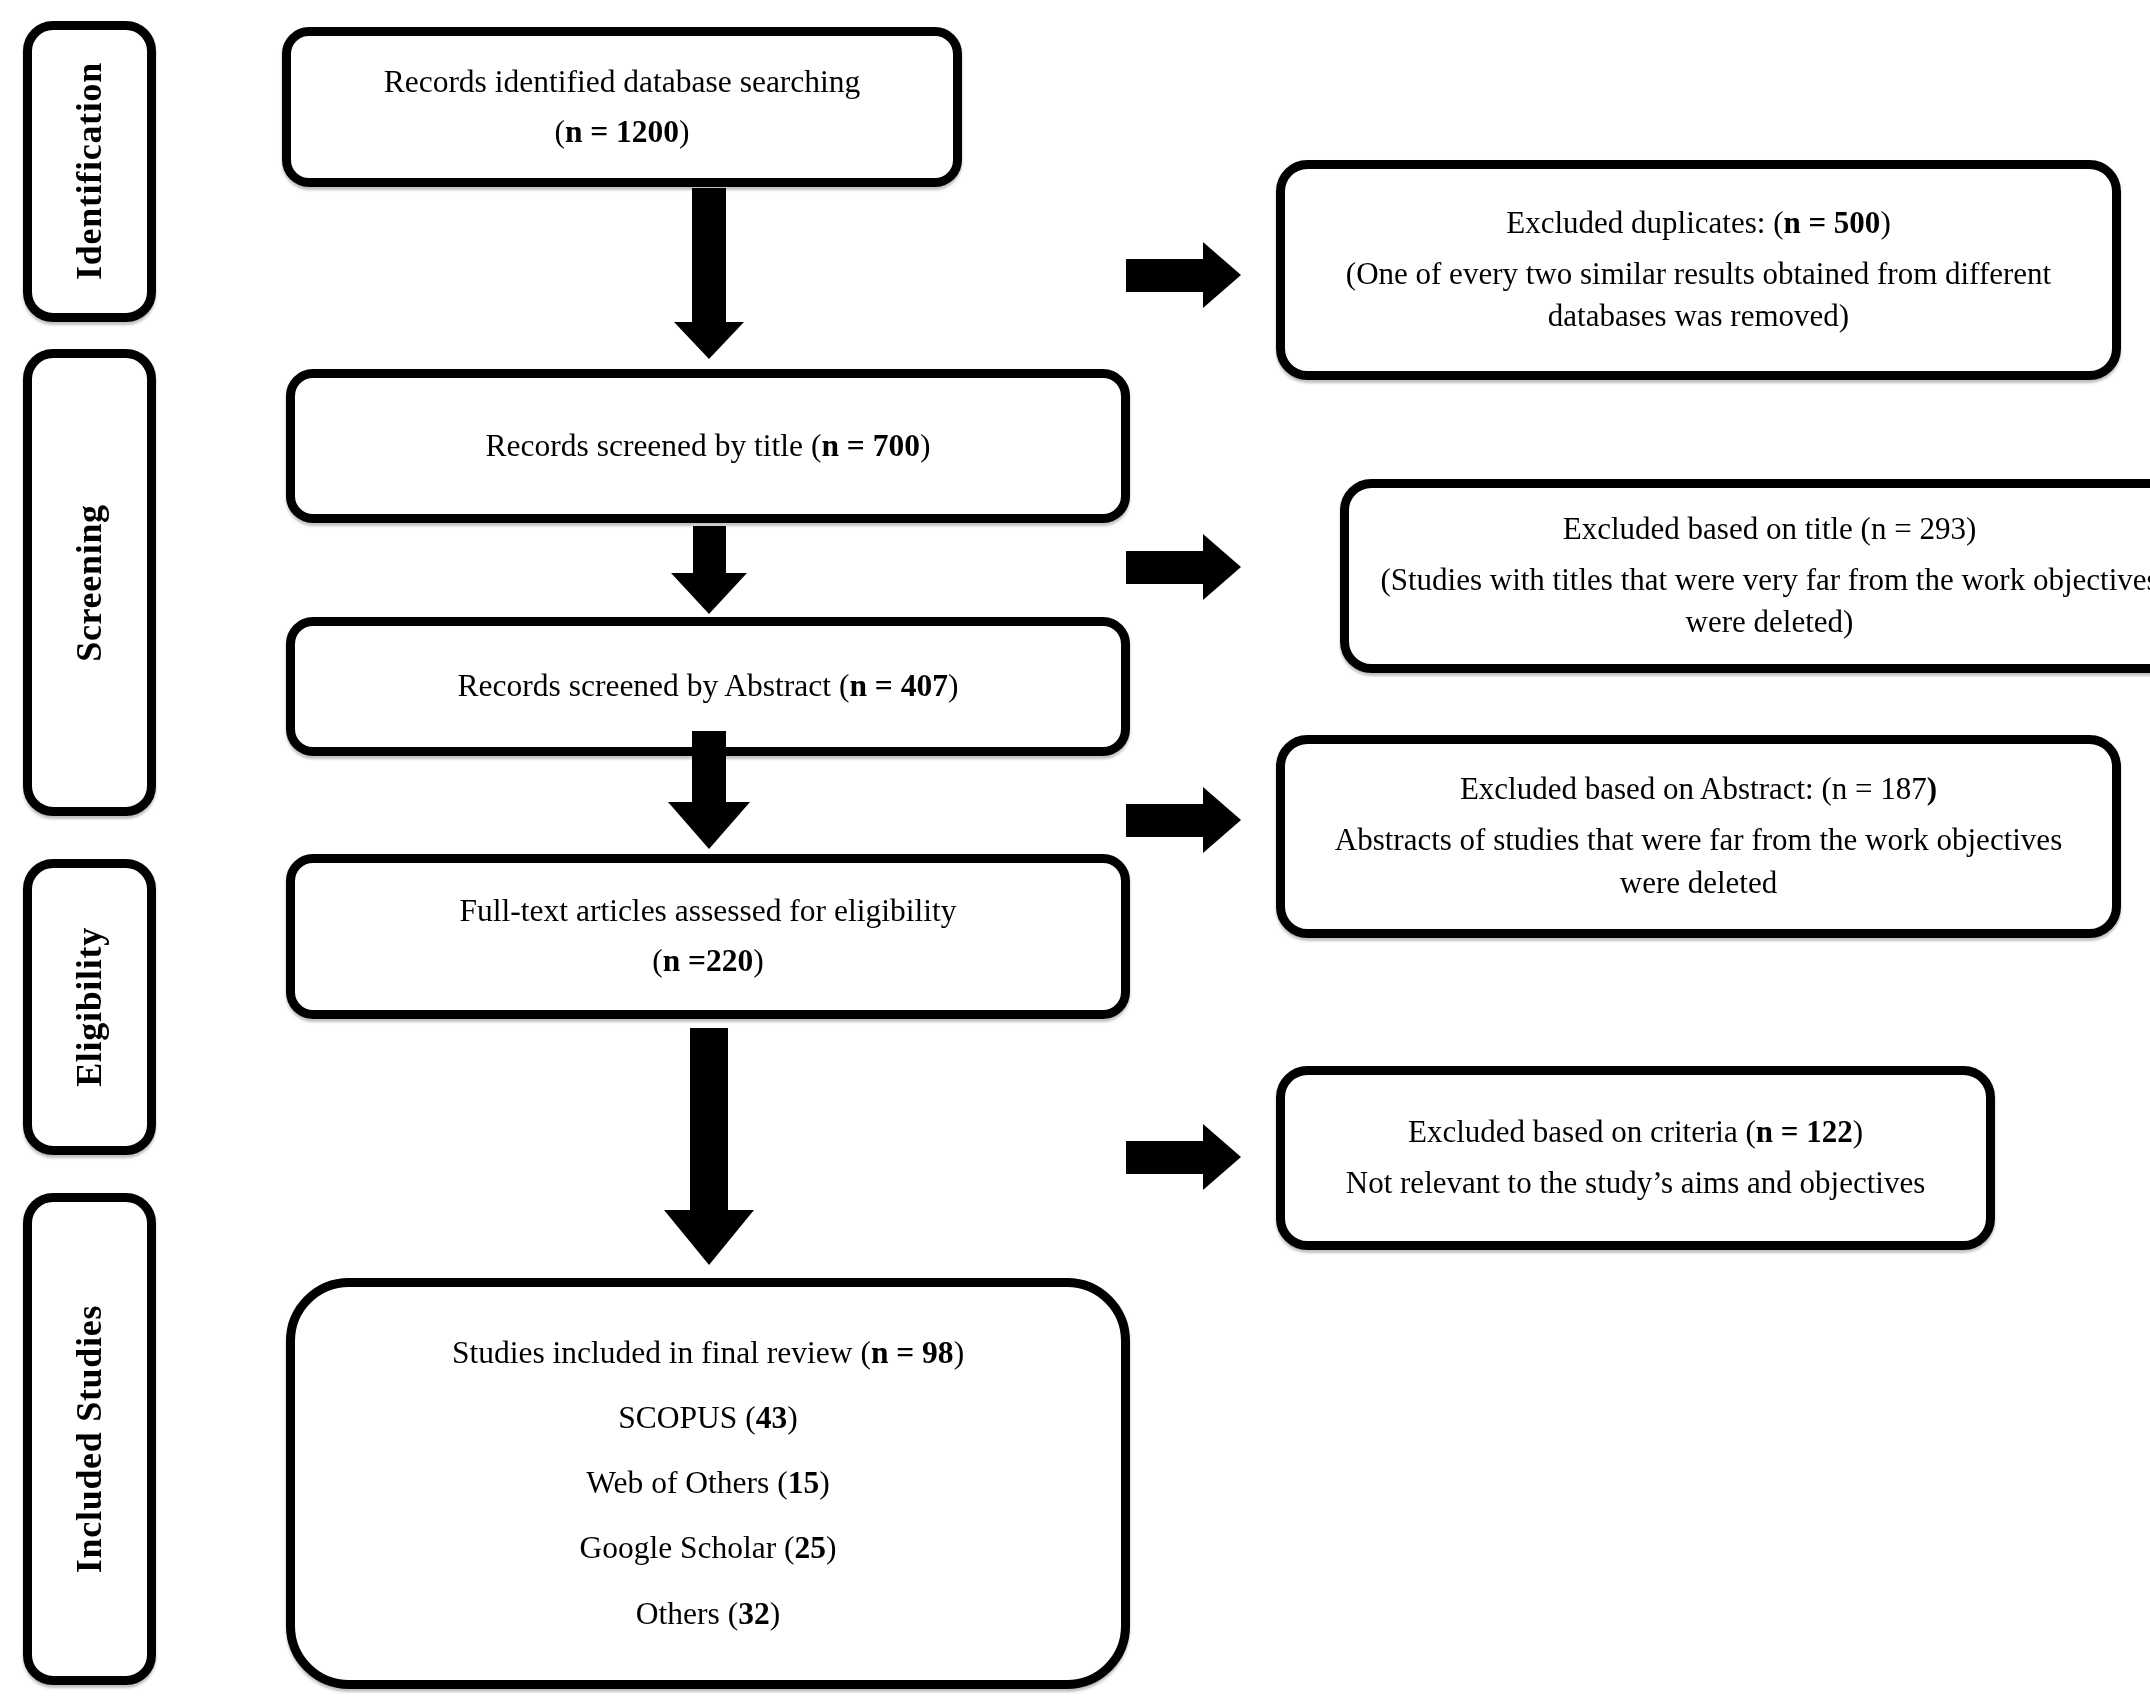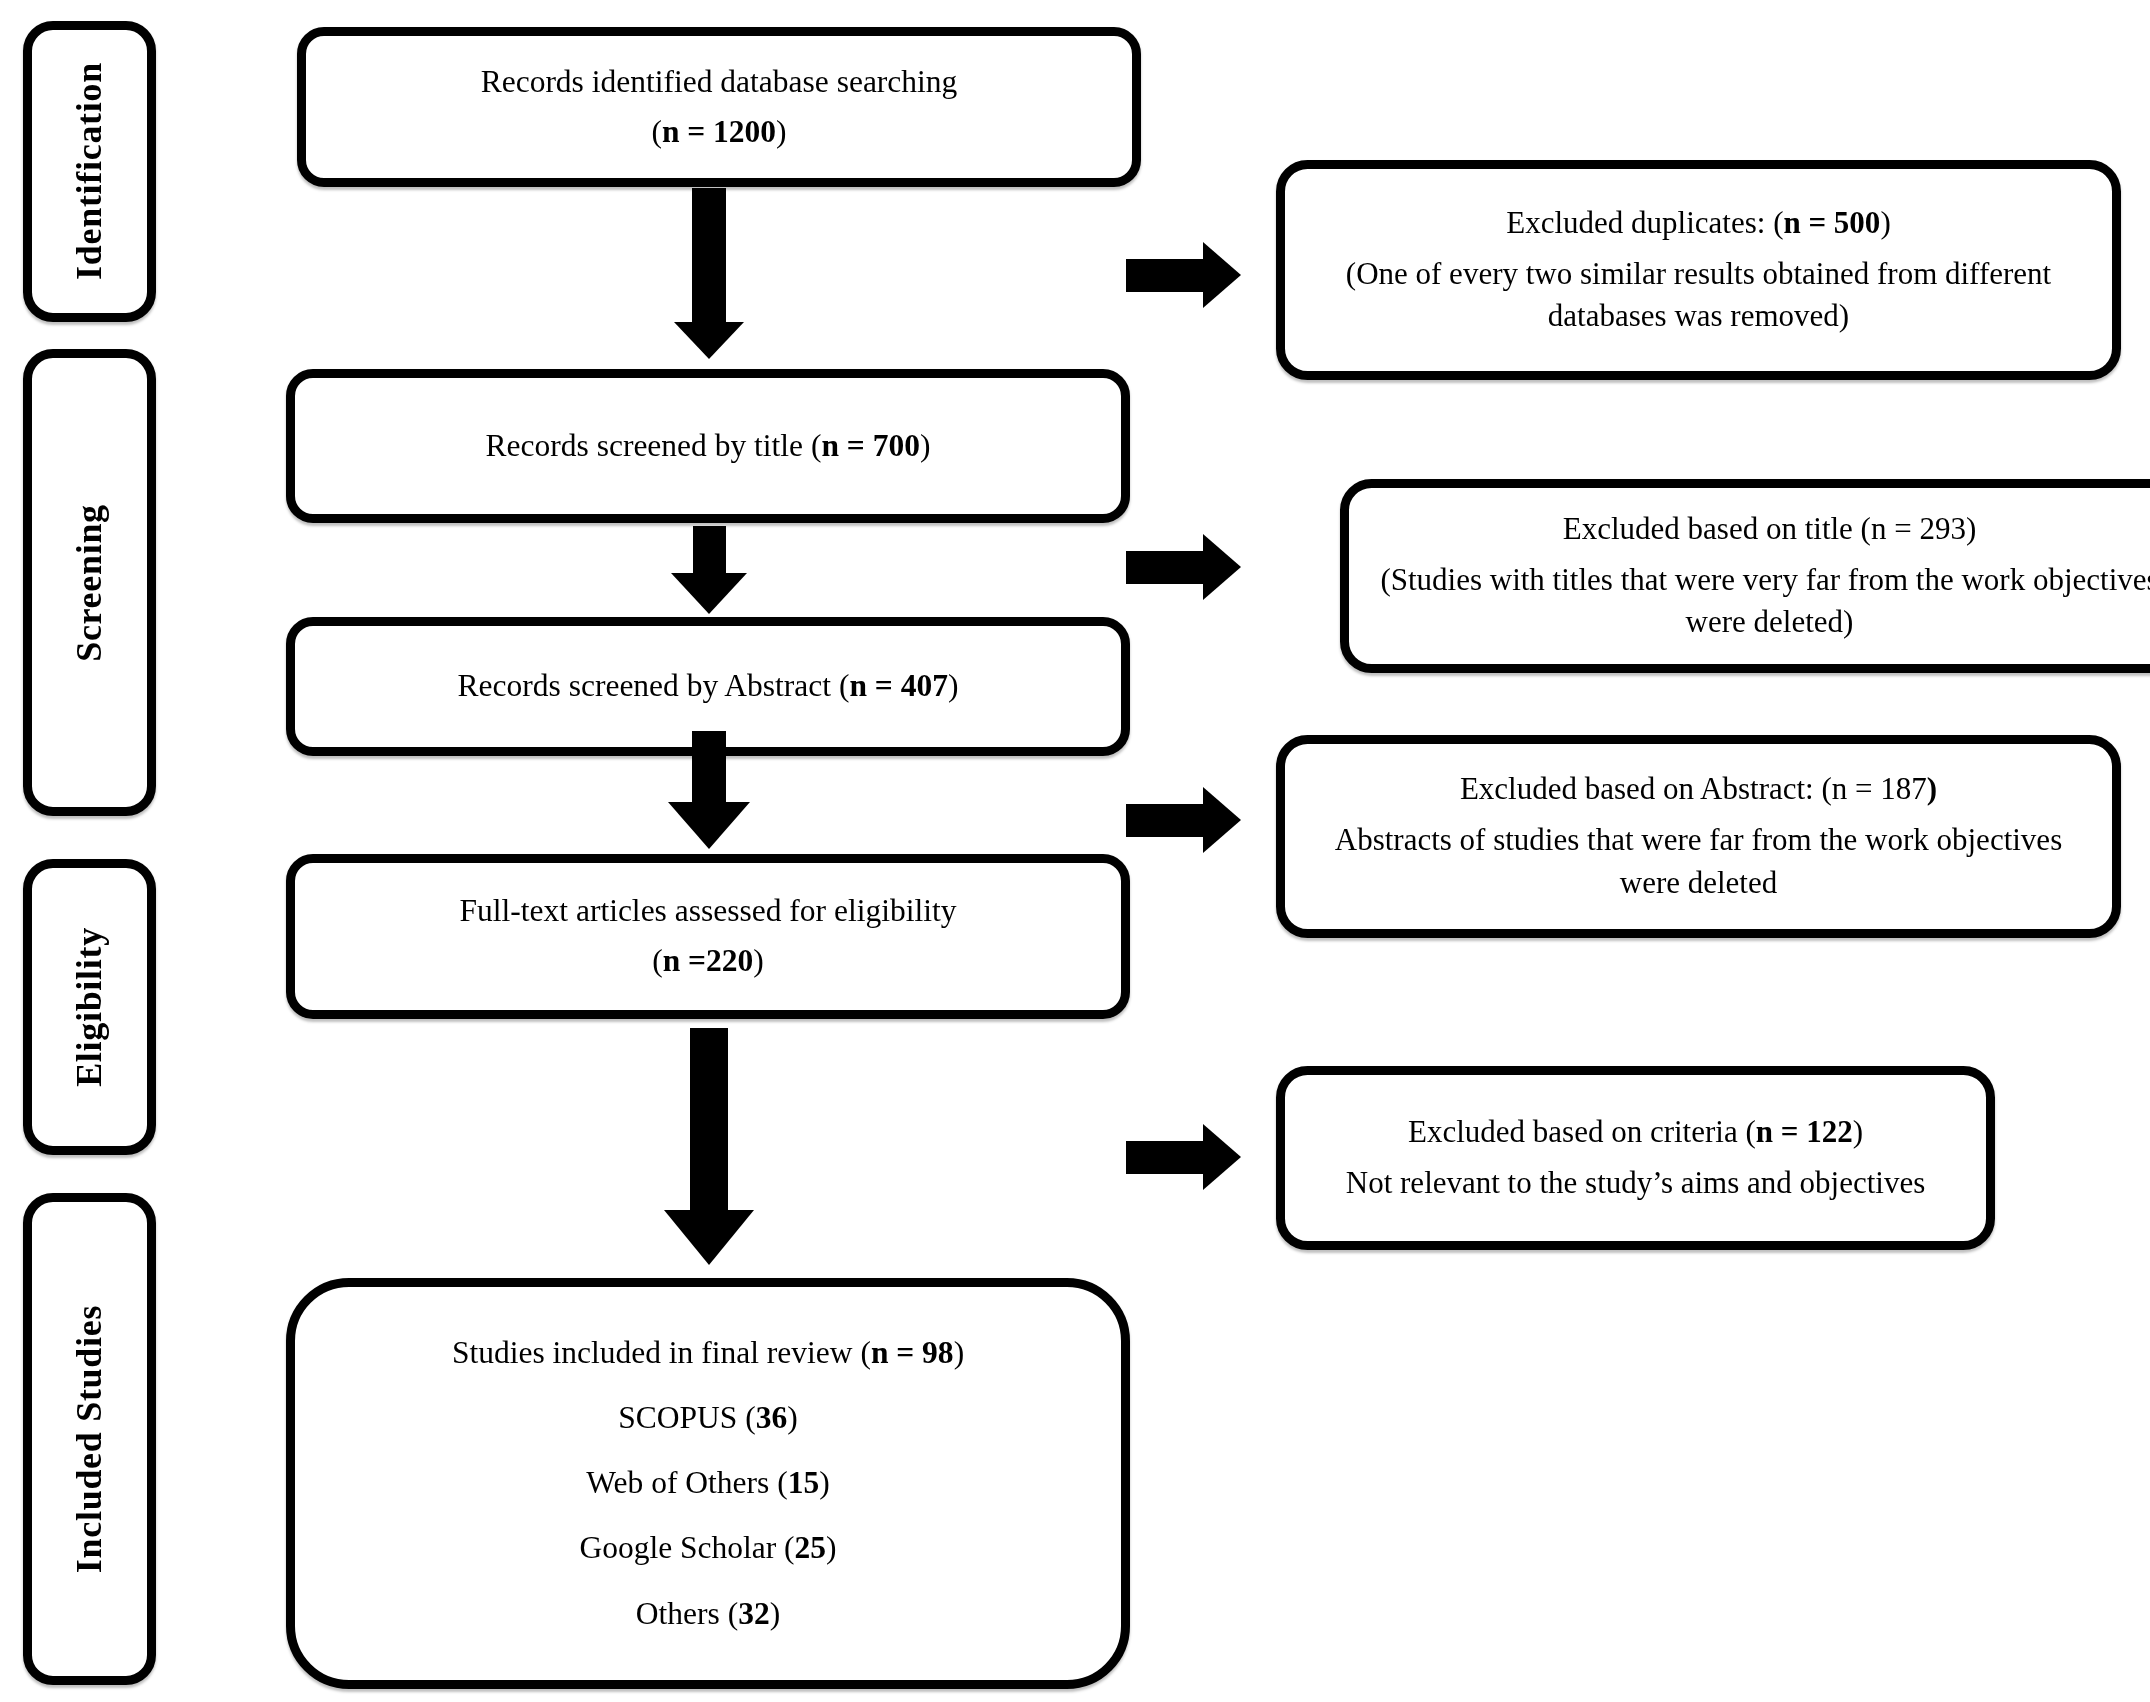--- a/index.html
+++ b/index.html
@@ -67,41 +67,41 @@
   </div>
 
   <div class="box sbox" style="left:22.6px;top:859px;width:133px;height:296px">
     <div class="rot">Eligibility</div>
   </div>
 
   <div class="box sbox" style="left:22.6px;top:1193px;width:133px;height:492px">
     <div class="rot">Included Studies</div>
   </div>
 
-  <div class="box cbox" style="left:297px;top:27px;width:844px;height:160px">
+  <div class="box cbox" style="left:282px;top:27px;width:680px;height:160px">
     <div class="t"><span>Records identified database searching</span></div>
     <div class="t"><span>(</span><span class="b">n = 1200</span><span>)</span></div>
   </div>
 
   <div class="box cbox" style="left:286px;top:369px;width:844px;height:154px">
     <div class="t"><span>Records screened by title </span><span>(</span><span class="b">n = 700</span><span>)</span></div>
   </div>
 
   <div class="box cbox" style="left:286px;top:617px;width:844px;height:139px">
     <div class="t"><span>Records screened by Abstract </span><span>(</span><span class="b">n = 407</span><span>)</span></div>
   </div>
 
   <div class="box cbox" style="left:286px;top:854px;width:844px;height:165px">
     <div class="t"><span>Full-text articles assessed for eligibility</span></div>
     <div class="t"><span>(</span><span class="b">n =220</span><span>)</span></div>
   </div>
 
   <div class="box cbox bigbox" style="left:286px;top:1278px;width:844px;height:411px">
     <div class="t"><span>Studies included in final review </span><span>(</span><span class="b">n = 98</span><span>)</span></div>
-    <div class="t"><span>SCOPUS (</span><span class="b">36</span><span>)</span></div>
+    <div class="t"><span>SCOPUS (</span><span class="b">43</span><span>)</span></div>
     <div class="t"><span>Web of Others (</span><span class="b">15</span><span>)</span></div>
     <div class="t"><span>Google Scholar (</span><span class="b">25</span><span>)</span></div>
     <div class="t"><span>Others (</span><span class="b">32</span><span>)</span></div>
   </div>
 
   <div class="box ebox" style="left:1276px;top:160px;width:845px;height:220px">
     <div class="t"><span>Excluded duplicates: (</span><span class="b">n = 500</span><span>)</span></div>
     <div class="t">(One of every two similar results obtained from different databases was removed)</div>
   </div>
 

